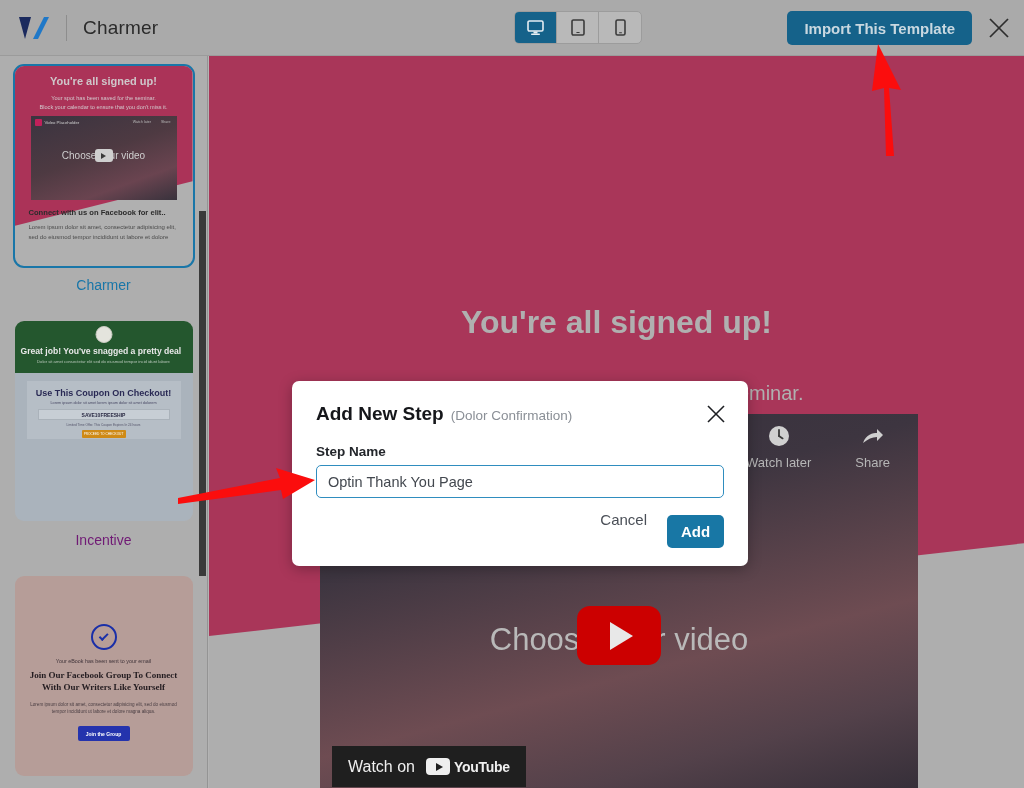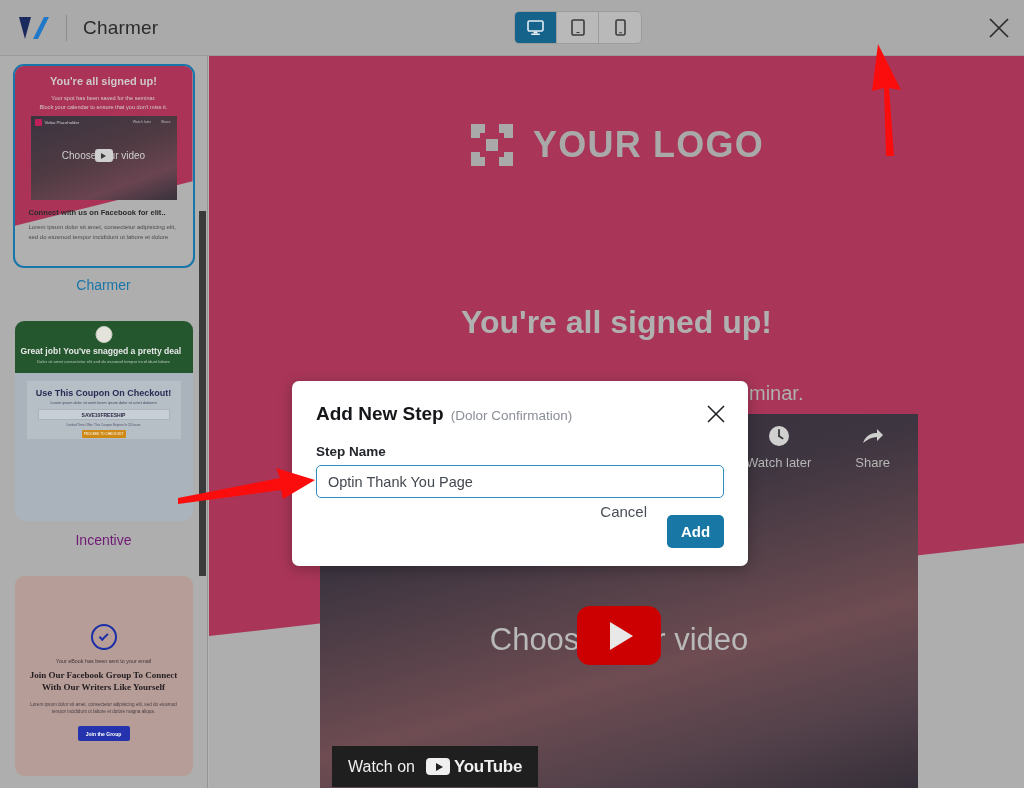--- a/index.html
+++ b/index.html
@@ -225,41 +225,41 @@
   }
   #pv-play span { border-left: 23px solid #e8e8e8; border-top: 14px solid transparent; border-bottom: 14px solid transparent; margin-left: 5px; }
   #pv-yt-badge {
     position: absolute; left: 12px; bottom: 22px; height: 41px; padding: 0 16px;
     background: #1f1f1f; display: flex; align-items: center; gap: 11px;
   }
   #pv-yt-badge .lbl { color: #efefef; font-size: 16px; }
   #yt-mark { display: flex; align-items: center; gap: 4px; }
   #yt-icon { width: 24px; height: 17px; background: #efefef; border-radius: 4px; display: flex; align-items: center; justify-content: center; }
   #yt-icon span { border-left: 7px solid #1f1f1f; border-top: 4.5px solid transparent; border-bottom: 4.5px solid transparent; margin-left: 2px; }
-  #yt-word { color: #efefef; font-size: 17px; font-weight: bold; letter-spacing: -.3px; }
+  #yt-word { color: #efefef; font-size: 14px; font-weight: bold; letter-spacing: -.3px; }
 
   
   #modal {
     position: absolute; left: 292px; top: 381px; width: 456px; height: 185px;
     background: #ffffff; border-radius: 7px;
     box-shadow: 0 3px 14px rgba(0,0,0,.28);
   }
   #modal-title-row { position: absolute; left: 24px; top: 22px; right: 24px; display: flex; align-items: baseline; }
   #modal-title { font-size: 19px; font-weight: bold; color: #15161a; }
   #modal-subtitle { font-size: 13.5px; color: #8a8f96; margin-left: 7px; }
   #modal-close { position: absolute; right: 18px; top: 19px; width: 28px; height: 28px; display: flex; align-items: center; justify-content: center; cursor: pointer; }
   #field-label { position: absolute; left: 24px; top: 63px; font-size: 13.5px; font-weight: bold; color: #23262b; }
   #step-name-input {
     position: absolute; left: 24px; top: 84px; width: 408px; height: 33px;
     border: 1.6px solid #2f8dbf; border-radius: 5px;
     padding: 0 11px; font-size: 14.5px; color: #43484f;
     font-family: "Liberation Sans", sans-serif; outline: none; background: #fff;
   }
   #cancel-btn {
-    position: absolute; right: 101px; top: 122px;
+    position: absolute; right: 101px; top: 130px;
     background: none; border: none; font-size: 15px; color: #4a4f57;
     font-family: "Liberation Sans", sans-serif; cursor: pointer;
   }
   #add-btn {
     position: absolute; right: 24px; top: 134px; width: 57px; height: 33px;
     background: #1877a5; color: #fff; border: none; border-radius: 5px;
     font-size: 15px; font-weight: bold; cursor: pointer;
     font-family: "Liberation Sans", sans-serif;
   }
 
@@ -298,20 +298,21 @@
       </svg>
     </div>
     <div class="device-btn">
       <svg width="11" height="17" viewBox="0 0 11 17">
         <rect x="1" y="1" width="9" height="15" rx="1.6" fill="none" stroke="#3b3b3b" stroke-width="1.6"></rect>
         <rect x="4" y="13.2" width="3" height="1" rx=".5" fill="#3b3b3b"></rect>
       </svg>
     </div>
   </div>
 
+  <button id="import-btn">Import This Template</button>
 
   <div id="close-btn">
     <svg width="22" height="22" viewBox="0 0 22 22">
       <line x1="2" y1="2" x2="20" y2="20" stroke="#2d2d2d" stroke-width="1.7"></line>
       <line x1="20" y1="2" x2="2" y2="20" stroke="#2d2d2d" stroke-width="1.7"></line>
     </svg>
   </div>
 </div>
 
 <div id="sidebar">
@@ -375,30 +376,20 @@
     </div>
     <div class="tpl-name">Allure</div>
   </div>
 
   <div id="sidebar-scrollbar"></div>
 </div>
 
 <div id="preview">
   <div id="preview-hero"></div>
 
-  <div id="pv-logo">
-    <svg width="46" height="46" viewBox="0 0 46 46">
-      <path d="M2 2h14v9H11v5H2z" fill="#a9a9a9"></path>
-      <path d="M44 2H30v9h5v5h9z" fill="#a9a9a9"></path>
-      <path d="M2 44h14v-9H11v-5H2z" fill="#a9a9a9"></path>
-      <path d="M44 44H30v-9h5v-5h9z" fill="#a9a9a9"></path>
-      <rect x="17" y="17" width="12" height="12" fill="#a9a9a9"></rect>
-    </svg>
-    <div id="pv-logo-text">YOUR LOGO</div>
-  </div>
 
   <div id="pv-head">You're all signed up!</div>
   <div id="pv-sub">
     <span>Your spot has been saved for the seminar.</span><br>
     <span>Block your calendar to ensure that you don't miss it.</span>
   </div>
 
   <div id="pv-video">
     <div id="pv-video-actions">
       <div class="pv-act">

